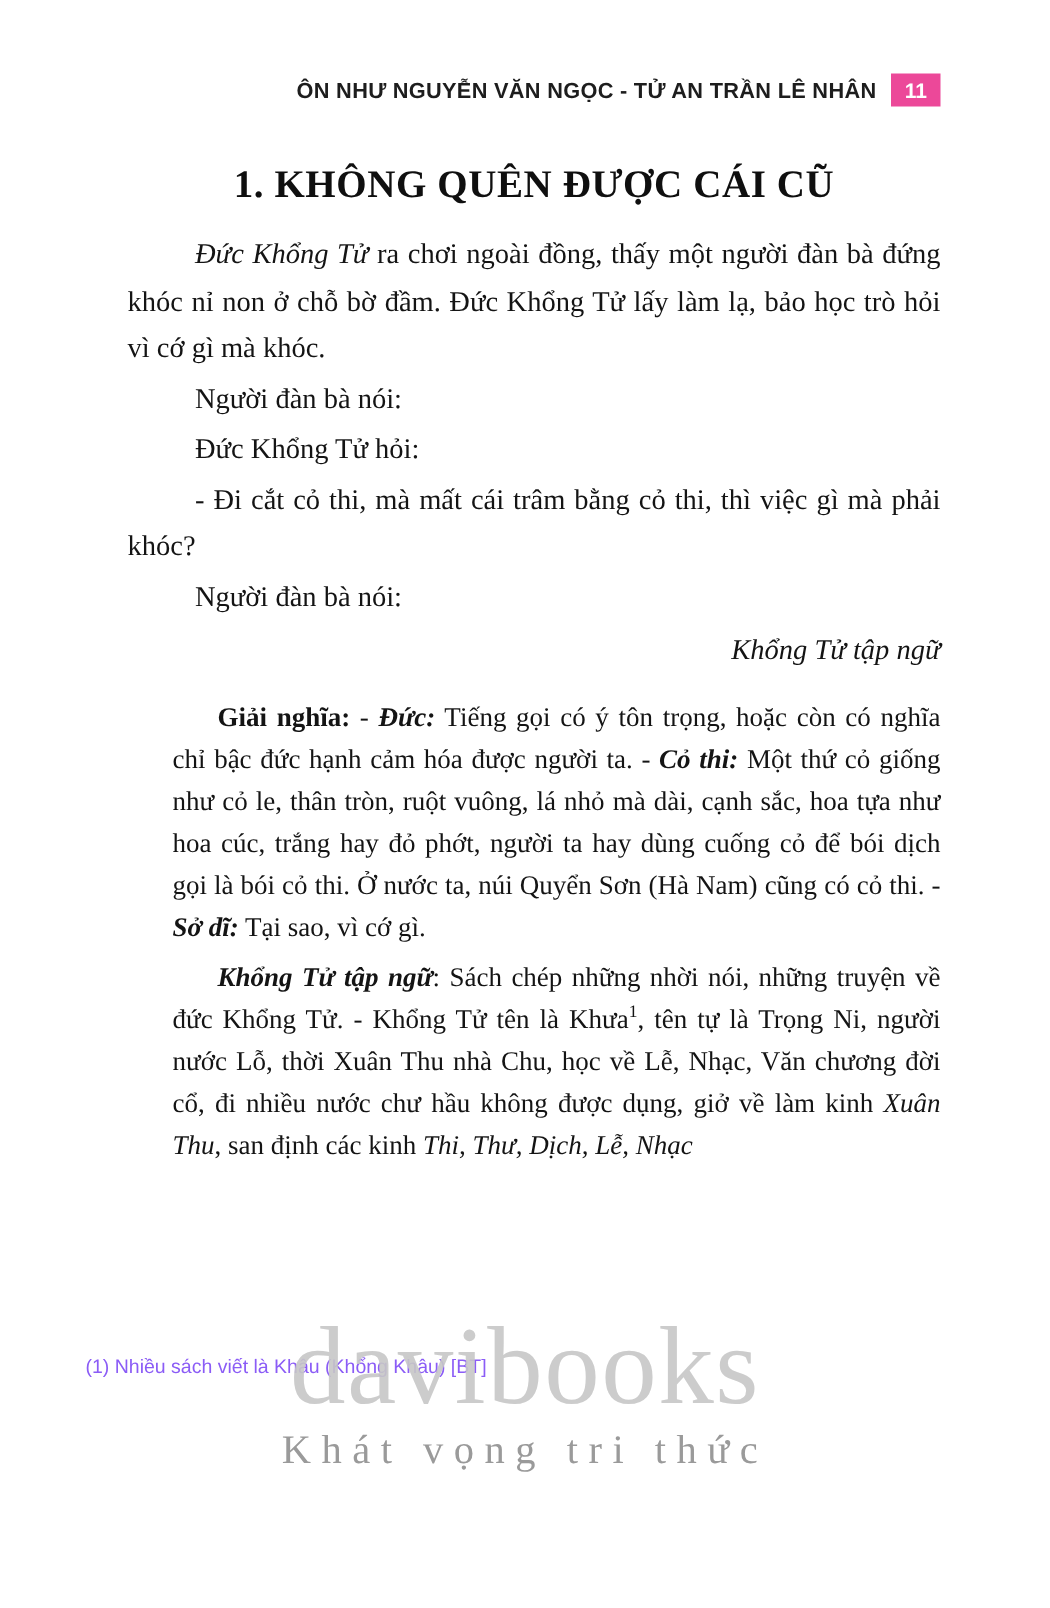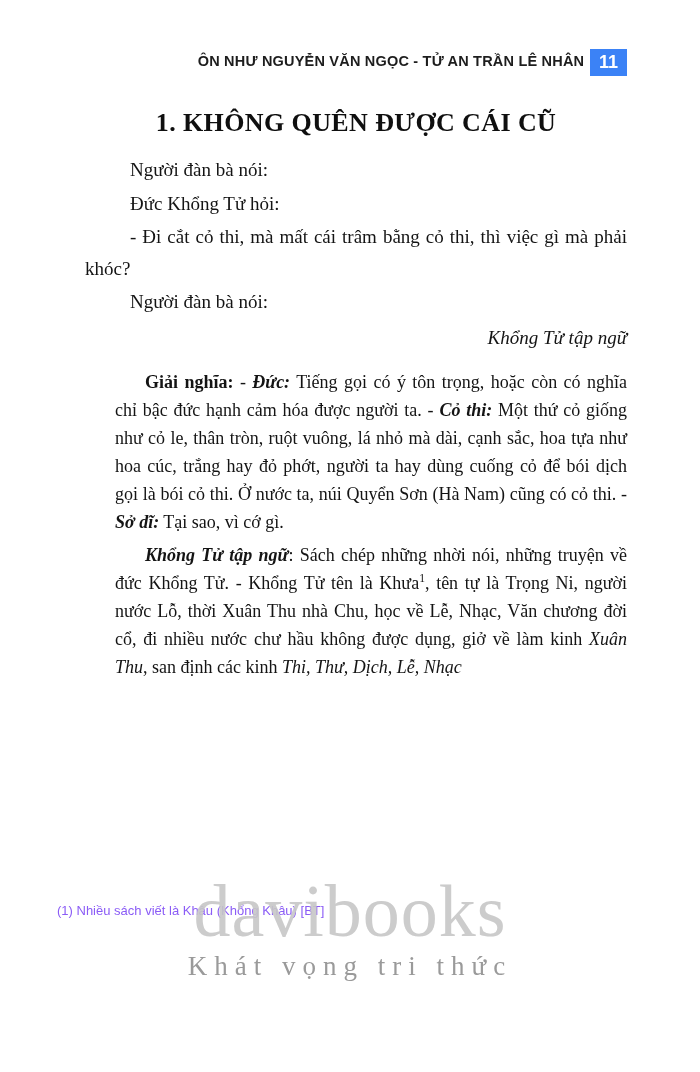--- a/index.html
+++ b/index.html
@@ -23,23 +23,23 @@
   .head-title{
     font-family:"Liberation Sans", sans-serif;
     font-weight:700;
     font-size:14.5px;
     color:#1d1d1d;
     letter-spacing:.2px;
     white-space:nowrap;
   }
   .page-num{
     position:absolute; right:0; top:-3px;
-    background:#3b82f6; color:#ffffff;
+    background:#ec4899; color:#ffffff;
     font-family:"Liberation Sans", sans-serif;
-    font-weight:700; font-size:18px;
+    font-weight:700; font-size:14px;
     padding:3px 9px;
   }
   .chapter-title{
     text-align:center;
     font-size:26px;
     font-weight:700;
     letter-spacing:.4px;
     color:#0f0f0f;
     margin-bottom:16px;
   }
@@ -104,20 +104,21 @@
 <div class="page">
 
   <header class="running-head">
     <span class="head-title">ÔN NHƯ NGUYỄN VĂN NGỌC - TỬ AN TRẦN LÊ NHÂN</span>
     <span class="page-num">11</span>
   </header>
 
   <h1 class="chapter-title">1. KHÔNG QUÊN ĐƯỢC CÁI CŨ</h1>
 
   <div class="story">
+      <p><span class="it">Đức Khổng Tử</span><span> ra chơi ngoài đồng, thấy một người đàn bà đứng khóc nỉ non ở chỗ bờ đầm. Đức Khổng Tử lấy làm lạ, bảo học trò hỏi vì cớ gì mà khóc.</span></p>
       <p><span>Người đàn bà nói:</span></p>
       <p><span>Đức Khổng Tử hỏi:</span></p>
       <p><span>- Đi cắt cỏ thi, mà mất cái trâm bằng cỏ thi, thì việc gì mà phải khóc?</span></p>
       <p><span>Người đàn bà nói:</span></p>
     </div>
 
   <p class="attribution">
     <span>Khổng Tử tập ngữ</span>
   </p>
 

